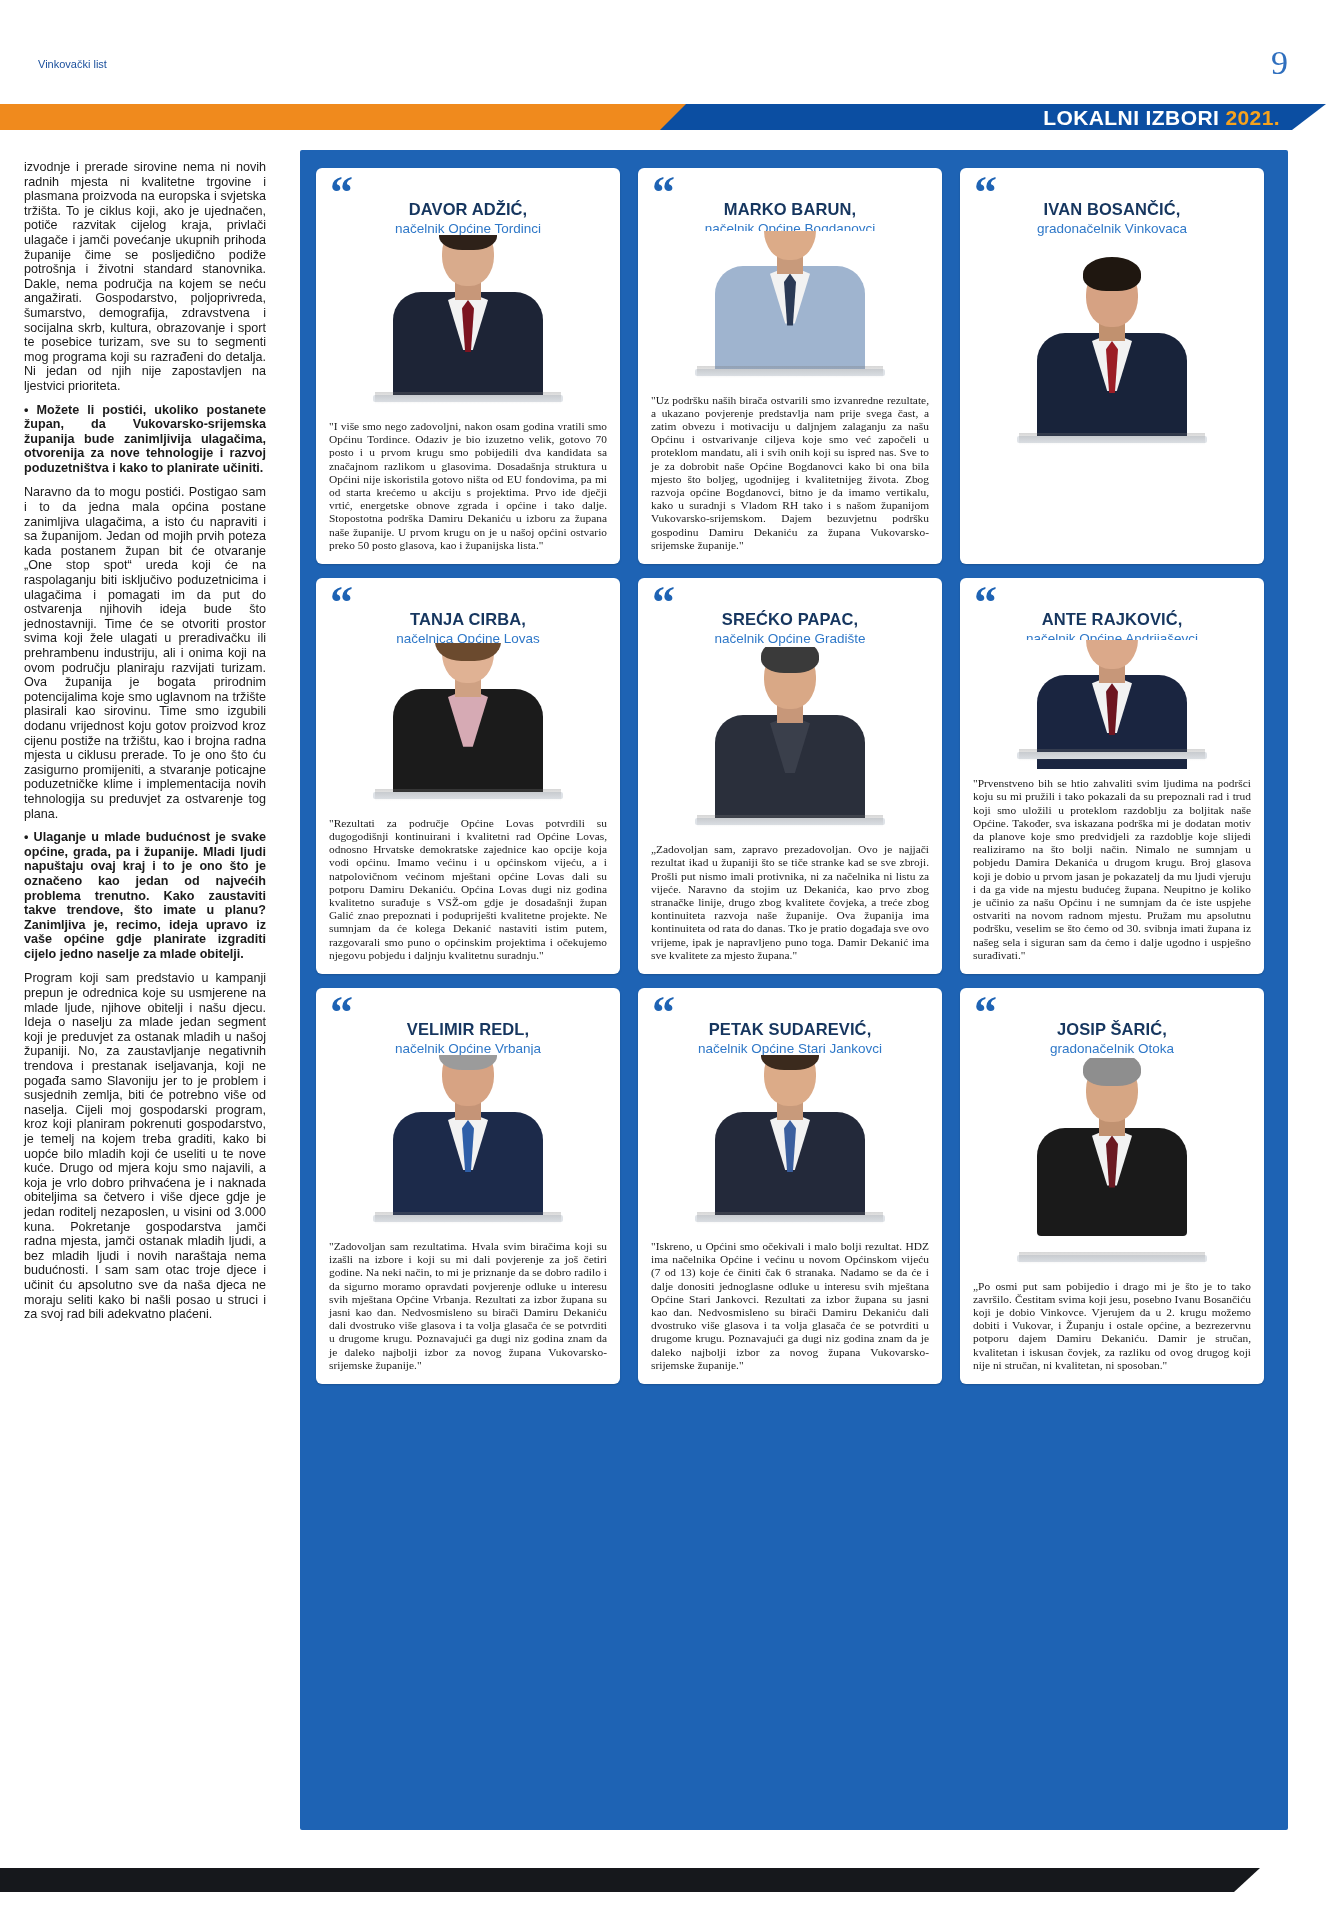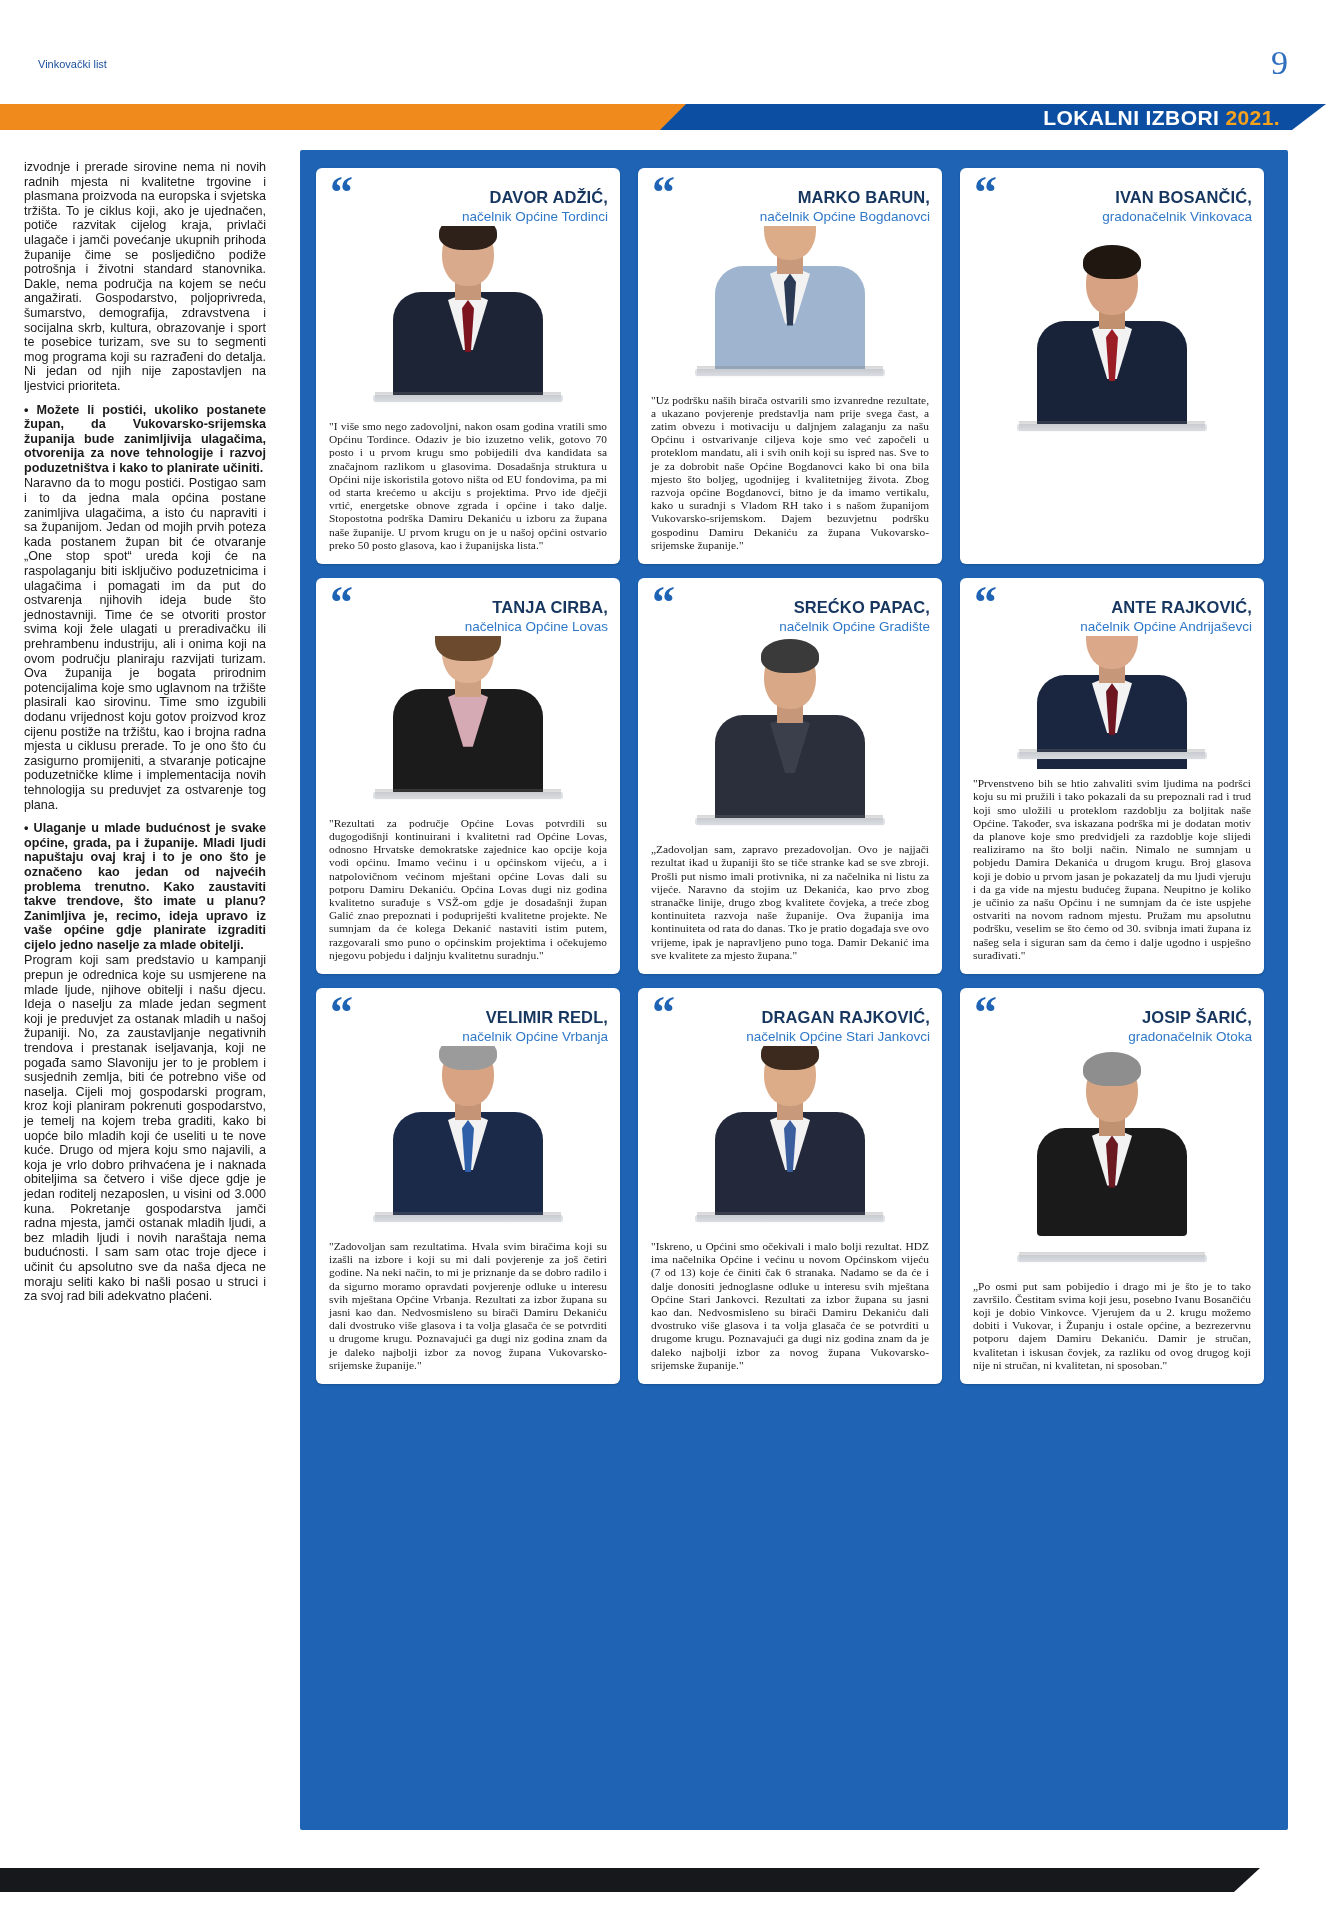--- a/index.html
+++ b/index.html
@@ -55,21 +55,21 @@
 
   
   .left-col {
     position:absolute; left:24px; top:160px; width:242px; height:1670px;
     font-size:12.6px; line-height:14.6px; color:#1b1b1b;
     text-align:justify;
     font-family:Liberation Sans, sans-serif;
   }
   .left-col p { margin:0 0 0 0; text-indent:0; }
   .left-col p.q { font-weight:700; margin-top:9px; }
-  .left-col p.a { margin-top:1px; }
+  .left-col p.a { margin-top:10px; }
   .left-col p.cont { margin-top:0; }
 
   
   .panel {
     position:absolute; left:300px; top:150px; width:988px; height:1680px;
     background:#1e63b4;
     border-radius:2px;
   }
 
   .cards {
@@ -90,22 +90,22 @@
     flex-direction:column;
   }
 
   .quote-mark {
     position:absolute; left:14px; top:8px;
     font-family:"Liberation Serif", serif;
     font-size:46px; line-height:34px; color:#1e63b4; font-weight:700;
   }
 
   .card-head {
-    padding:20px 12px 4px 12px;
-    text-align:right;
+    padding:32px 12px 4px 12px;
+    text-align:center;
     min-height:58px;
   }
   .c-name {
     font-family:"Liberation Sans", sans-serif;
     font-size:16.5px; font-weight:700; color:#16365f;
     letter-spacing:.1px; line-height:19px;
   }
   .c-role {
     font-family:"Liberation Sans", sans-serif;
     font-size:13.5px; color:#2f78c8; line-height:17px; margin-top:1px;
@@ -328,21 +328,21 @@
         <div class="p-plinth"></div>
         <div class="p-shadow"></div>
       </div>
     </div>
     <div class="card-text">"Zadovoljan sam rezultatima. Hvala svim biračima koji su izašli na izbore i koji su mi dali povjerenje za još četiri godine. Na neki način, to mi je priznanje da se dobro radilo i da sigurno moramo opravdati povjerenje odluke u interesu svih mještana Općine Vrbanja. Rezultati za izbor župana su jasni kao dan. Nedvosmisleno su birači Damiru Dekaniću dali dvostruko više glasova i ta volja glasača će se potvrditi u drugome krugu. Poznavajući ga dugi niz godina znam da je daleko najbolji izbor za novog župana Vukovarsko-srijemske županije."</div>
   </div>
 
   <div class="card">
     <div class="quote-mark">“</div>
     <div class="card-head">
-      <div class="c-name">DRAGAN RAJKOVIĆ,</div>
+      <div class="c-name">PETAK SUDAREVIĆ,</div>
       <div class="c-role">načelnik Općine Stari Jankovci</div>
     </div>
     <div class="photo">
       <div class="bg"></div>
       <div class="p-figure">
         <div class="p-body" style="background:#23293a"></div>
         <div class="p-shirt"></div>
         <div class="p-tie" style="background:#3b5f9e"></div>
         <div class="p-neck" style="background:#c89a7b"></div>
         <div class="p-head" style="background:#dcab88"></div>

